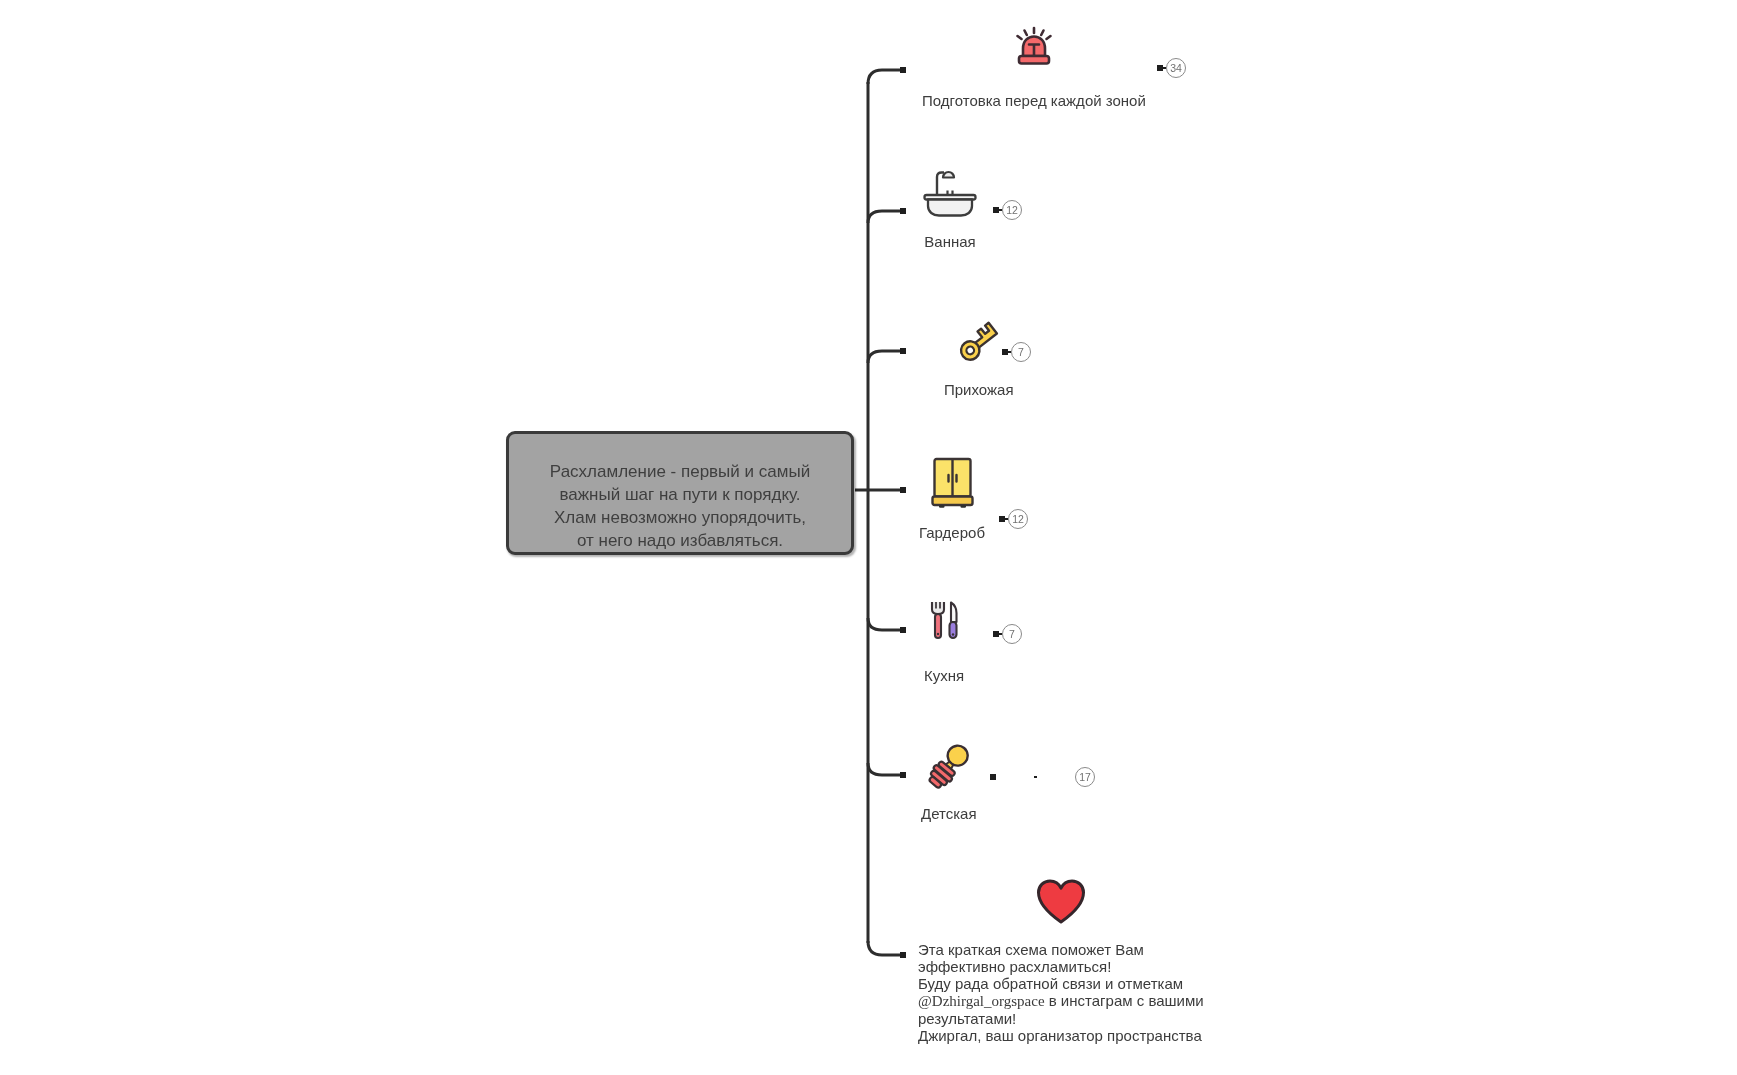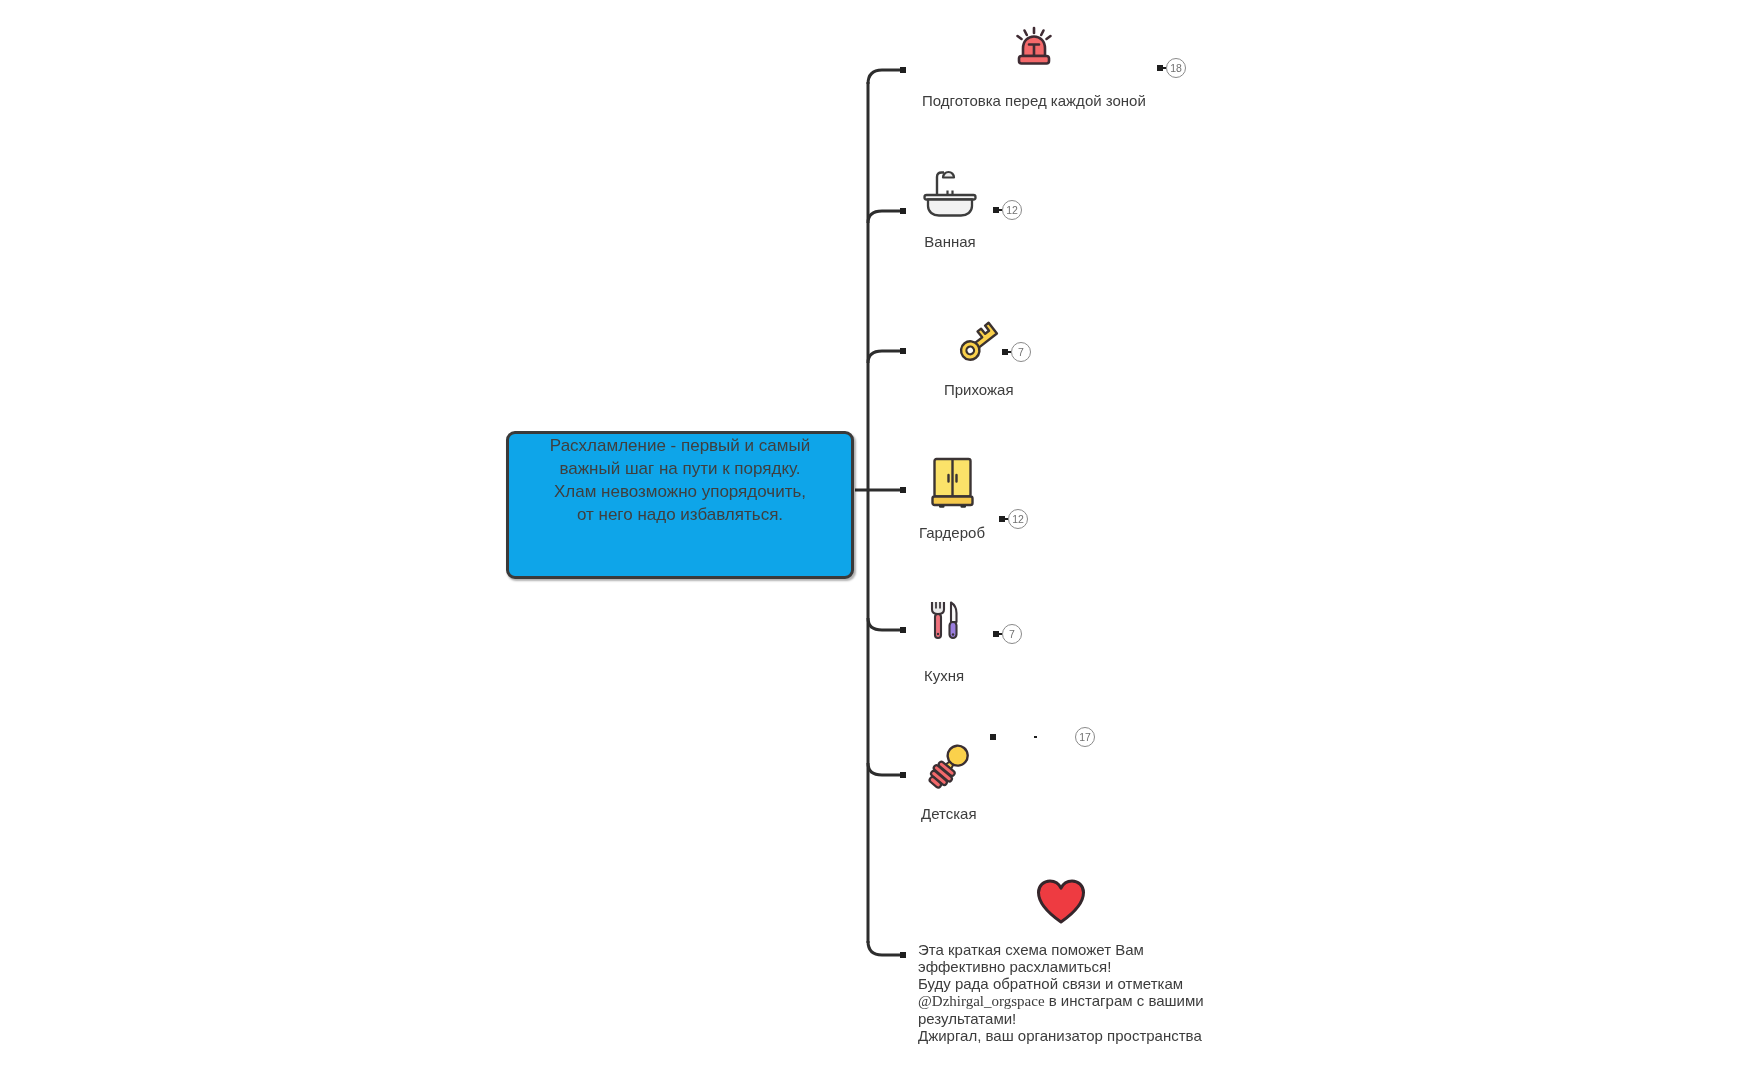--- a/index.html
+++ b/index.html
@@ -5,23 +5,23 @@
   html,body{margin:0;padding:0;background:#ffffff;}
   .stage{
     position:relative;width:1737px;height:1075px;background:#ffffff;overflow:hidden;
     font-family:"Liberation Sans","DejaVu Sans",sans-serif;
   }
   svg{overflow:visible;display:block;}
   .connectors{position:absolute;left:0;top:0;}
 
   
   .root-topic{
-    position:absolute;left:506px;top:431px;width:348px;height:148px;box-sizing:border-box;
-    background:#0ea5e9;border:3px solid #3A3A3A;border-radius:9px;
-    display:flex;align-items:flex-start;justify-content:center;
+    position:absolute;left:506px;top:431px;width:348px;height:124px;box-sizing:border-box;
+    background:#a3a3a3;border:3px solid #3A3A3A;border-radius:9px;
+    display:flex;align-items:flex-end;justify-content:center;
     box-shadow:1.5px 2px 2px rgba(0,0,0,0.30);
   }
   .root-topic .root-text{
     white-space:pre-line;text-align:center;
     font-size:17px;line-height:23px;color:#3F3F3F;
   }
 
   
   .topic{position:absolute;display:flex;flex-direction:column;align-items:center;}
   .topic .label{margin-top:15px;font-size:15px;color:#3D3D3D;white-space:nowrap;}
@@ -46,21 +46,21 @@
     width:20px;height:20px;box-sizing:border-box;background:#fff;
     border:1.5px solid #8A8A8A;border-radius:50%;
     display:flex;align-items:center;justify-content:center;
     font-size:10.5px;color:#707070;
   }
   .b1{left:1157px;top:58px;}
   .b2{left:993px;top:200px;}
   .b3{left:1002px;top:342px;}
   .b4{left:999px;top:485px;margin-top:24px;}
   .b5{left:993px;top:624px;}
-  .b6{left:990px;top:727px;gap:38px;}
+  .b6{left:990px;top:767px;gap:38px;}
 </style>
 </head>
 <body>
 
 <div class="stage">
 
   <svg class="connectors" width="1737" height="1075" viewBox="0 0 1737 1075">
     <g stroke="#2D2D2D" stroke-width="3" fill="none">
       <path d="M868 82 V943"></path>
       <path d="M868 84 Q868 70 882 70 H903"></path>
@@ -104,21 +104,21 @@
             <path d="M41.5 9 L37.5 12"></path>
           </g>
         </g>
       </svg>
     </span>
     <span class="label">Подготовка перед каждой зоной</span>
   </div>
   <div class="badge b1">
     <span class="tick"></span>
     <span class="link"></span>
-    <span class="circle">18</span>
+    <span class="circle">34</span>
   </div>
 
   <div class="topic t2">
     <span class="icon">
       <svg width="58" height="58" viewBox="0 0 58 58">
         <g stroke="#3C3C3C">
           <path d="M16 35 V17 Q16 12.5 20.5 12.5 H23" fill="none" stroke-width="2.4"></path>
           <path d="M22 17.5 A5.5 5.5 0 1 1 33 17.5 Z" fill="#ECECEC" stroke-width="2.2" stroke-linejoin="round"></path>
           <path d="M26.5 30.5 V35 M31.5 30.5 V35" fill="none" stroke-width="2.2"></path>
           <rect x="3.5" y="35" width="51" height="4.5" rx="2" fill="#F5F5F5" stroke-width="2.3"></rect>

